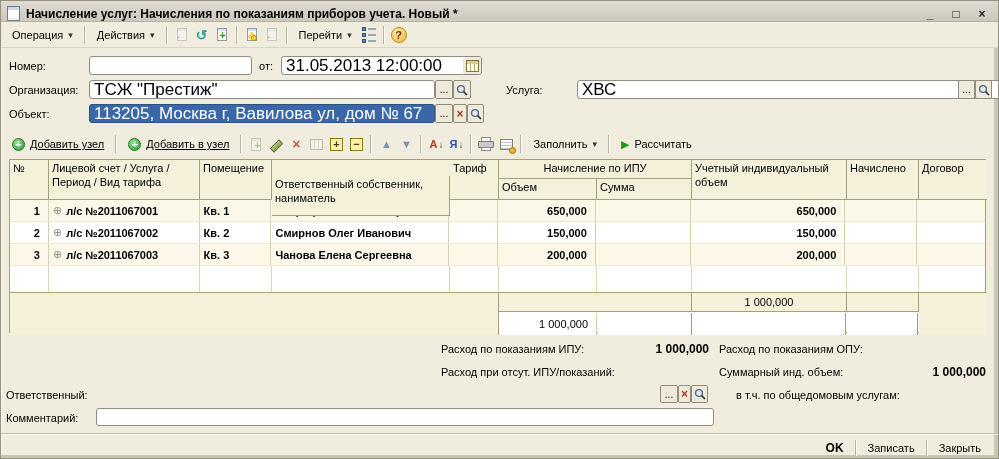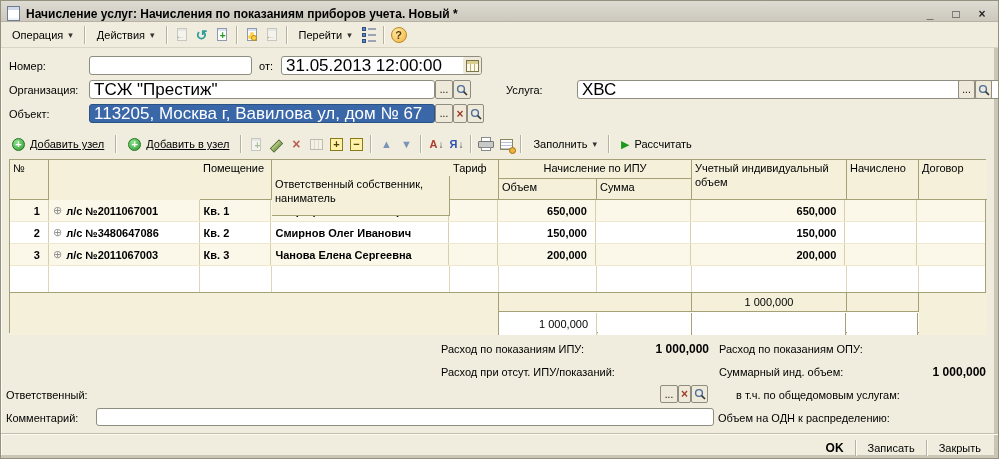--- a/index.html
+++ b/index.html
@@ -292,20 +292,21 @@
     <span class="tb-sep"></span>
     <span class="tb-btn">
       <span class="play-glyph">▶</span>
       <span>Рассчитать</span>
     </span>
   </div>
 
   <div class="tbl">
     <div class="thead">
       <div class="th" style="left:0; top:0; width:39px; height:40px;">№</div>
+      <div class="th" style="left:39px; top:0; width:151px; height:40px;">Лицевой счет / Услуга / Период / Вид тарифа</div>
       <div class="th" style="left:190px; top:0; width:72px; height:40px;">Помещение</div>
       <div class="th" style="left:262px; top:16px; width:178px; height:40px;">Ответственный собственник, наниматель</div>
       <div class="th" style="left:440px; top:0; width:49px; height:40px;">Тариф</div>
       <div class="th" style="left:489px; top:0; width:193px; height:19px; text-align:center;">Начисление по ИПУ</div>
       <div class="th" style="left:489px; top:19px; width:98px; height:21px;">Объем</div>
       <div class="th" style="left:587px; top:19px; width:95px; height:21px;">Сумма</div>
       <div class="th" style="left:682px; top:0; width:155px; height:40px;">Учетный индивидуальный объем</div>
       <div class="th" style="left:837px; top:0; width:72px; height:40px;">Начислено</div>
       <div class="th" style="left:909px; top:0; width:68px; height:40px; border-right:none;">Договор</div>
     </div>
@@ -322,21 +323,21 @@
       <div class="td num" style="width:98px;">650,000</div>
       <div class="td" style="width:95px;"></div>
       <div class="td num" style="width:155px;">650,000</div>
       <div class="td" style="width:72px;"></div>
       <div class="td last" style="width:68px;"></div>
     </div>
     <div class="trow">
       <div class="td num" style="width:39px;">2</div>
       <div class="td" style="width:151px;">
         <span class="exp">⊕</span>
-        <span>л/с №3480647086</span>
+        <span>л/с №2011067002</span>
       </div>
       <div class="td" style="width:72px;">Кв. 2</div>
       <div class="td" style="width:178px;">Смирнов Олег Иванович</div>
       <div class="td" style="width:49px;"></div>
       <div class="td num" style="width:98px;">150,000</div>
       <div class="td" style="width:95px;"></div>
       <div class="td num" style="width:155px;">150,000</div>
       <div class="td" style="width:72px;"></div>
       <div class="td last" style="width:68px;"></div>
     </div>
@@ -395,21 +396,20 @@
   <span class="fbtn" style="left:690px; top:384px; width:17px; height:18px;">
     <svg class="mag-svg" width="12" height="12" viewBox="0 0 12 12">
         <circle cx="5" cy="5" r="3.4" fill="none" stroke="#4a6d9c" stroke-width="1.4"></circle>
         <line x1="7.6" y1="7.6" x2="11" y2="11" stroke="#333" stroke-width="1.6"></line>
       </svg>
   </span>
   <span class="lbl" style="left:735px; top:388px;">в т.ч. по общедомовым услугам:</span>
 
   <span class="lbl" style="left:5px; top:411px;">Комментарий:</span>
   <input class="tfield" style="left: 95px; top: 407px; width: 618px; height: 18px;" value="">
-  <span class="lbl" style="left:717px; top:411px;">Объем на ОДН к распределению:</span>
 
   <div class="btm-sep"></div>
   <div class="actions">
     <span class="act-btn primary">OK</span>
     <span class="act-sep"></span>
     <span class="act-btn">Записать</span>
     <span class="act-sep"></span>
     <span class="act-btn">Закрыть</span>
   </div>
 

